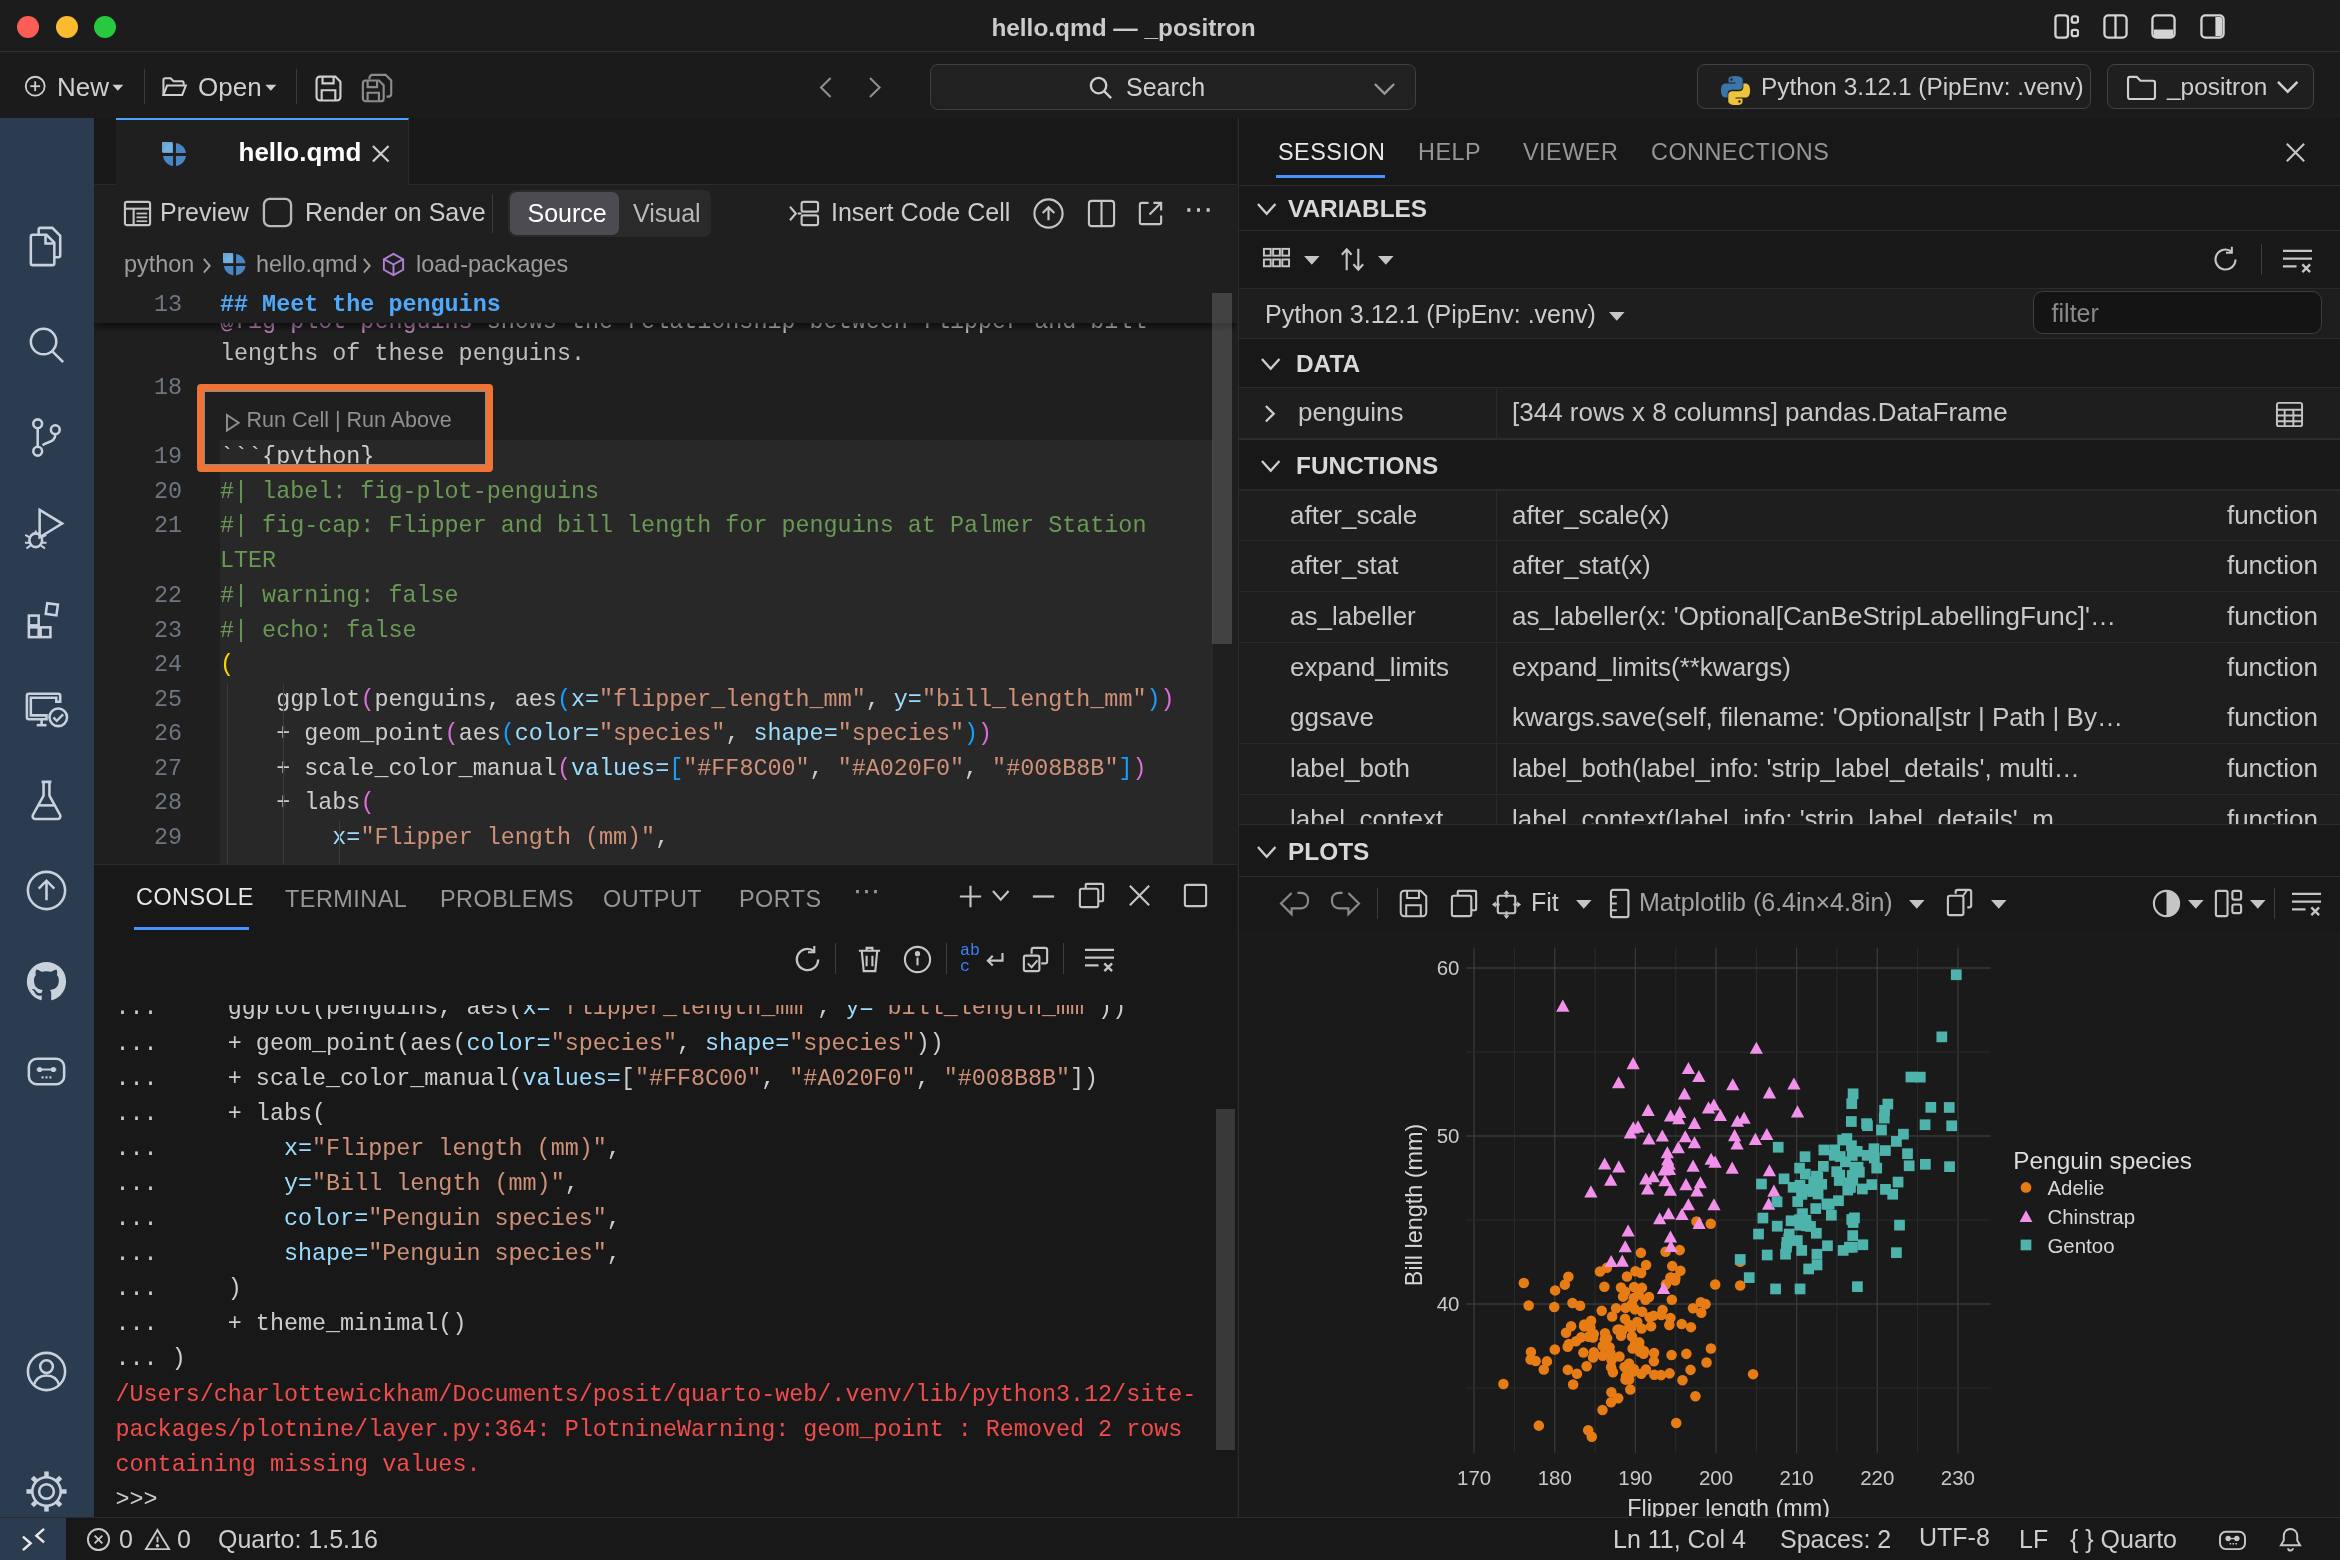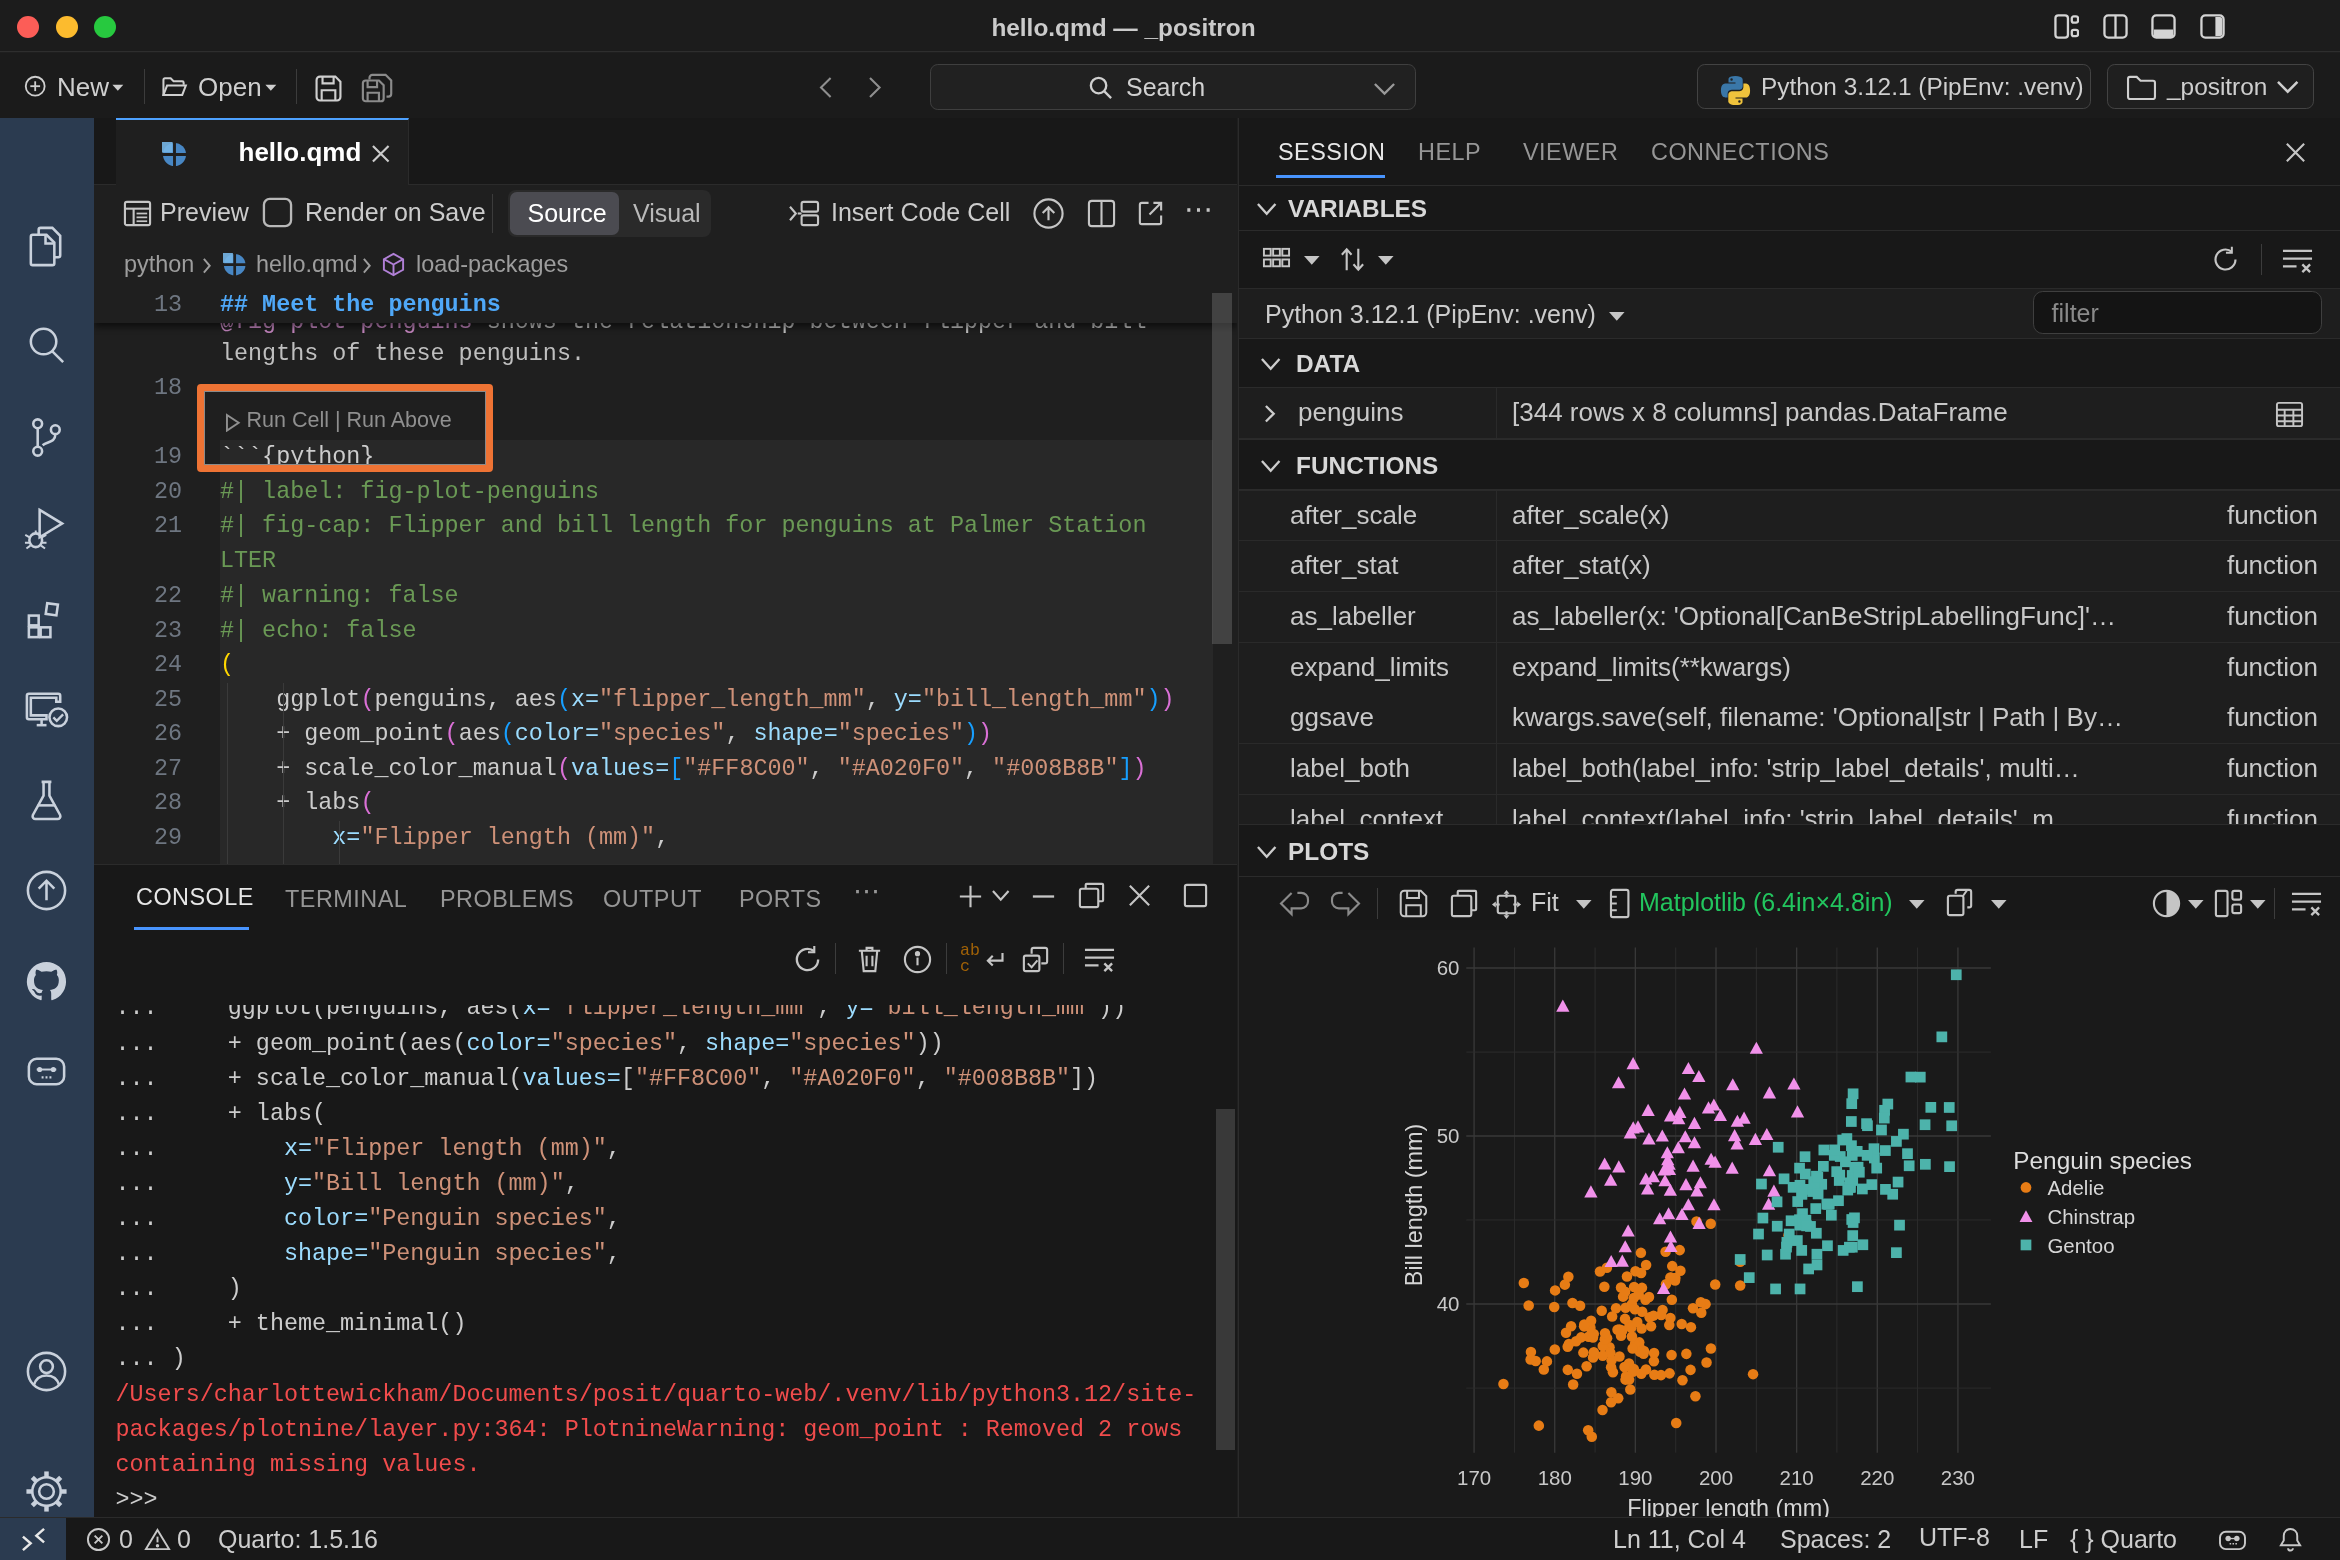--- a/index.html
+++ b/index.html
@@ -368,21 +368,21 @@
   <div class="abs" style="left:741px;top:78px;width:1px;height:31px;background:#3c3c3c;"></div>
   <svg class="abs" style="left:761px;top:79px;" width="29" height="31" viewBox="0 0 30 32" fill="none" stroke="#c5c5c5" stroke-width="2.2">
       <path d="M4 7 h22 M12 7 V4 h6 v3 M7 7 l2 21 h12 l2-21 M12 12 v11 M18 12 v11"></path>
     </svg>
   <svg class="abs" style="left:808px;top:79px;" width="31" height="31" viewBox="0 0 32 32" fill="none" stroke="#c5c5c5" stroke-width="2.2">
       <circle cx="16" cy="16" r="13"></circle>
       <path d="M16 14 v8"></path>
       <circle cx="16" cy="10" r="1.6" fill="#c5c5c5"></circle>
     </svg>
   <div class="abs" style="left:852px;top:78px;width:1px;height:31px;background:#3c3c3c;"></div>
-  <div class="abs mono" style="left:866px;top:78px;font-size:16.6px;color:#a16207;line-height:15.6px;">ab<br>c</div>
+  <div class="abs mono" style="left:866px;top:78px;font-size:16.6px;color:#3b82f6;line-height:15.6px;">ab<br>c</div>
   <svg class="abs" style="left:889px;top:84px;" width="23.4" height="23.4" viewBox="0 0 24 24" fill="none" stroke="#c5c5c5" stroke-width="2.2">
       <path d="M20 4 v8 H6 M10 7 l-5 5 5 5"></path>
     </svg>
   <svg class="abs" style="left:926px;top:79px;" width="31" height="31" viewBox="0 0 32 32" fill="none" stroke="#c5c5c5" stroke-width="2.2">
       <path d="M12 10 V6 a2 2 0 0 1 2-2 h12 a2 2 0 0 1 2 2 v12 a2 2 0 0 1 -2 2 h-4"></path>
       <rect x="4" y="12" width="16" height="16" rx="2"></rect>
       <path d="M8 20 l4 4 6-7" stroke-width="2"></path>
     </svg>
   <div class="abs" style="left:969px;top:78px;width:1px;height:31px;background:#3c3c3c;"></div>
   <svg class="abs" style="left:989px;top:79px;" width="33" height="31" viewBox="0 0 34 32" fill="none" stroke="#c5c5c5" stroke-width="2.4">
@@ -567,21 +567,21 @@
         <path d="M17 6 v4 M17 24 v4 M6 17 h4 M24 17 h4"></path>
     </svg>
     <div class="abs" style="left:292px;top:10.7px;font-size:25px;color:#cccccc;">Fit</div>
     <svg class="abs" style="left:336px;top:22.4px;" width="17.6" height="10.7" viewBox="0 0 18 11" fill="#c5c5c5">
         <path d="M1 1 L9 10 L17 1 Z"></path>
       </svg>
     <svg class="abs" style="left:369px;top:10.7px;" width="23.4" height="31" viewBox="0 0 24 32" fill="none" stroke="#c5c5c5" stroke-width="2.2">
         <rect x="3" y="2" width="18" height="28" rx="2"></rect>
         <path d="M3 9 h6 M3 16 h6 M3 23 h6"></path>
       </svg>
-    <div class="abs" style="left:400px;top:10.7px;font-size:25px;color:#22c55e;">Matplotlib (6.4in×4.8in)</div>
+    <div class="abs" style="left:400px;top:10.7px;font-size:25px;color:#a3a3a3;">Matplotlib (6.4in×4.8in)</div>
     <svg class="abs" style="left:669px;top:22.4px;" width="17.6" height="10.7" viewBox="0 0 18 11" fill="#c5c5c5">
         <path d="M1 1 L9 10 L17 1 Z"></path>
       </svg>
     <svg class="abs" style="left:705px;top:10.7px;" width="33" height="31" viewBox="0 0 34 32" fill="none" stroke="#c5c5c5" stroke-width="2.2">
       <path d="M12 6 V4 a2 2 0 0 1 2-2 h12 a2 2 0 0 1 2 2 v14 a2 2 0 0 1 -2 2 h-2"></path>
         <rect x="4" y="8" width="16" height="20" rx="2"></rect>
         <path d="M24 2 l-5 7" stroke-width="2"></path>
     </svg>
     <svg class="abs" style="left:751px;top:22.4px;" width="17.6" height="10.7" viewBox="0 0 18 11" fill="#c5c5c5">
         <path d="M1 1 L9 10 L17 1 Z"></path>

